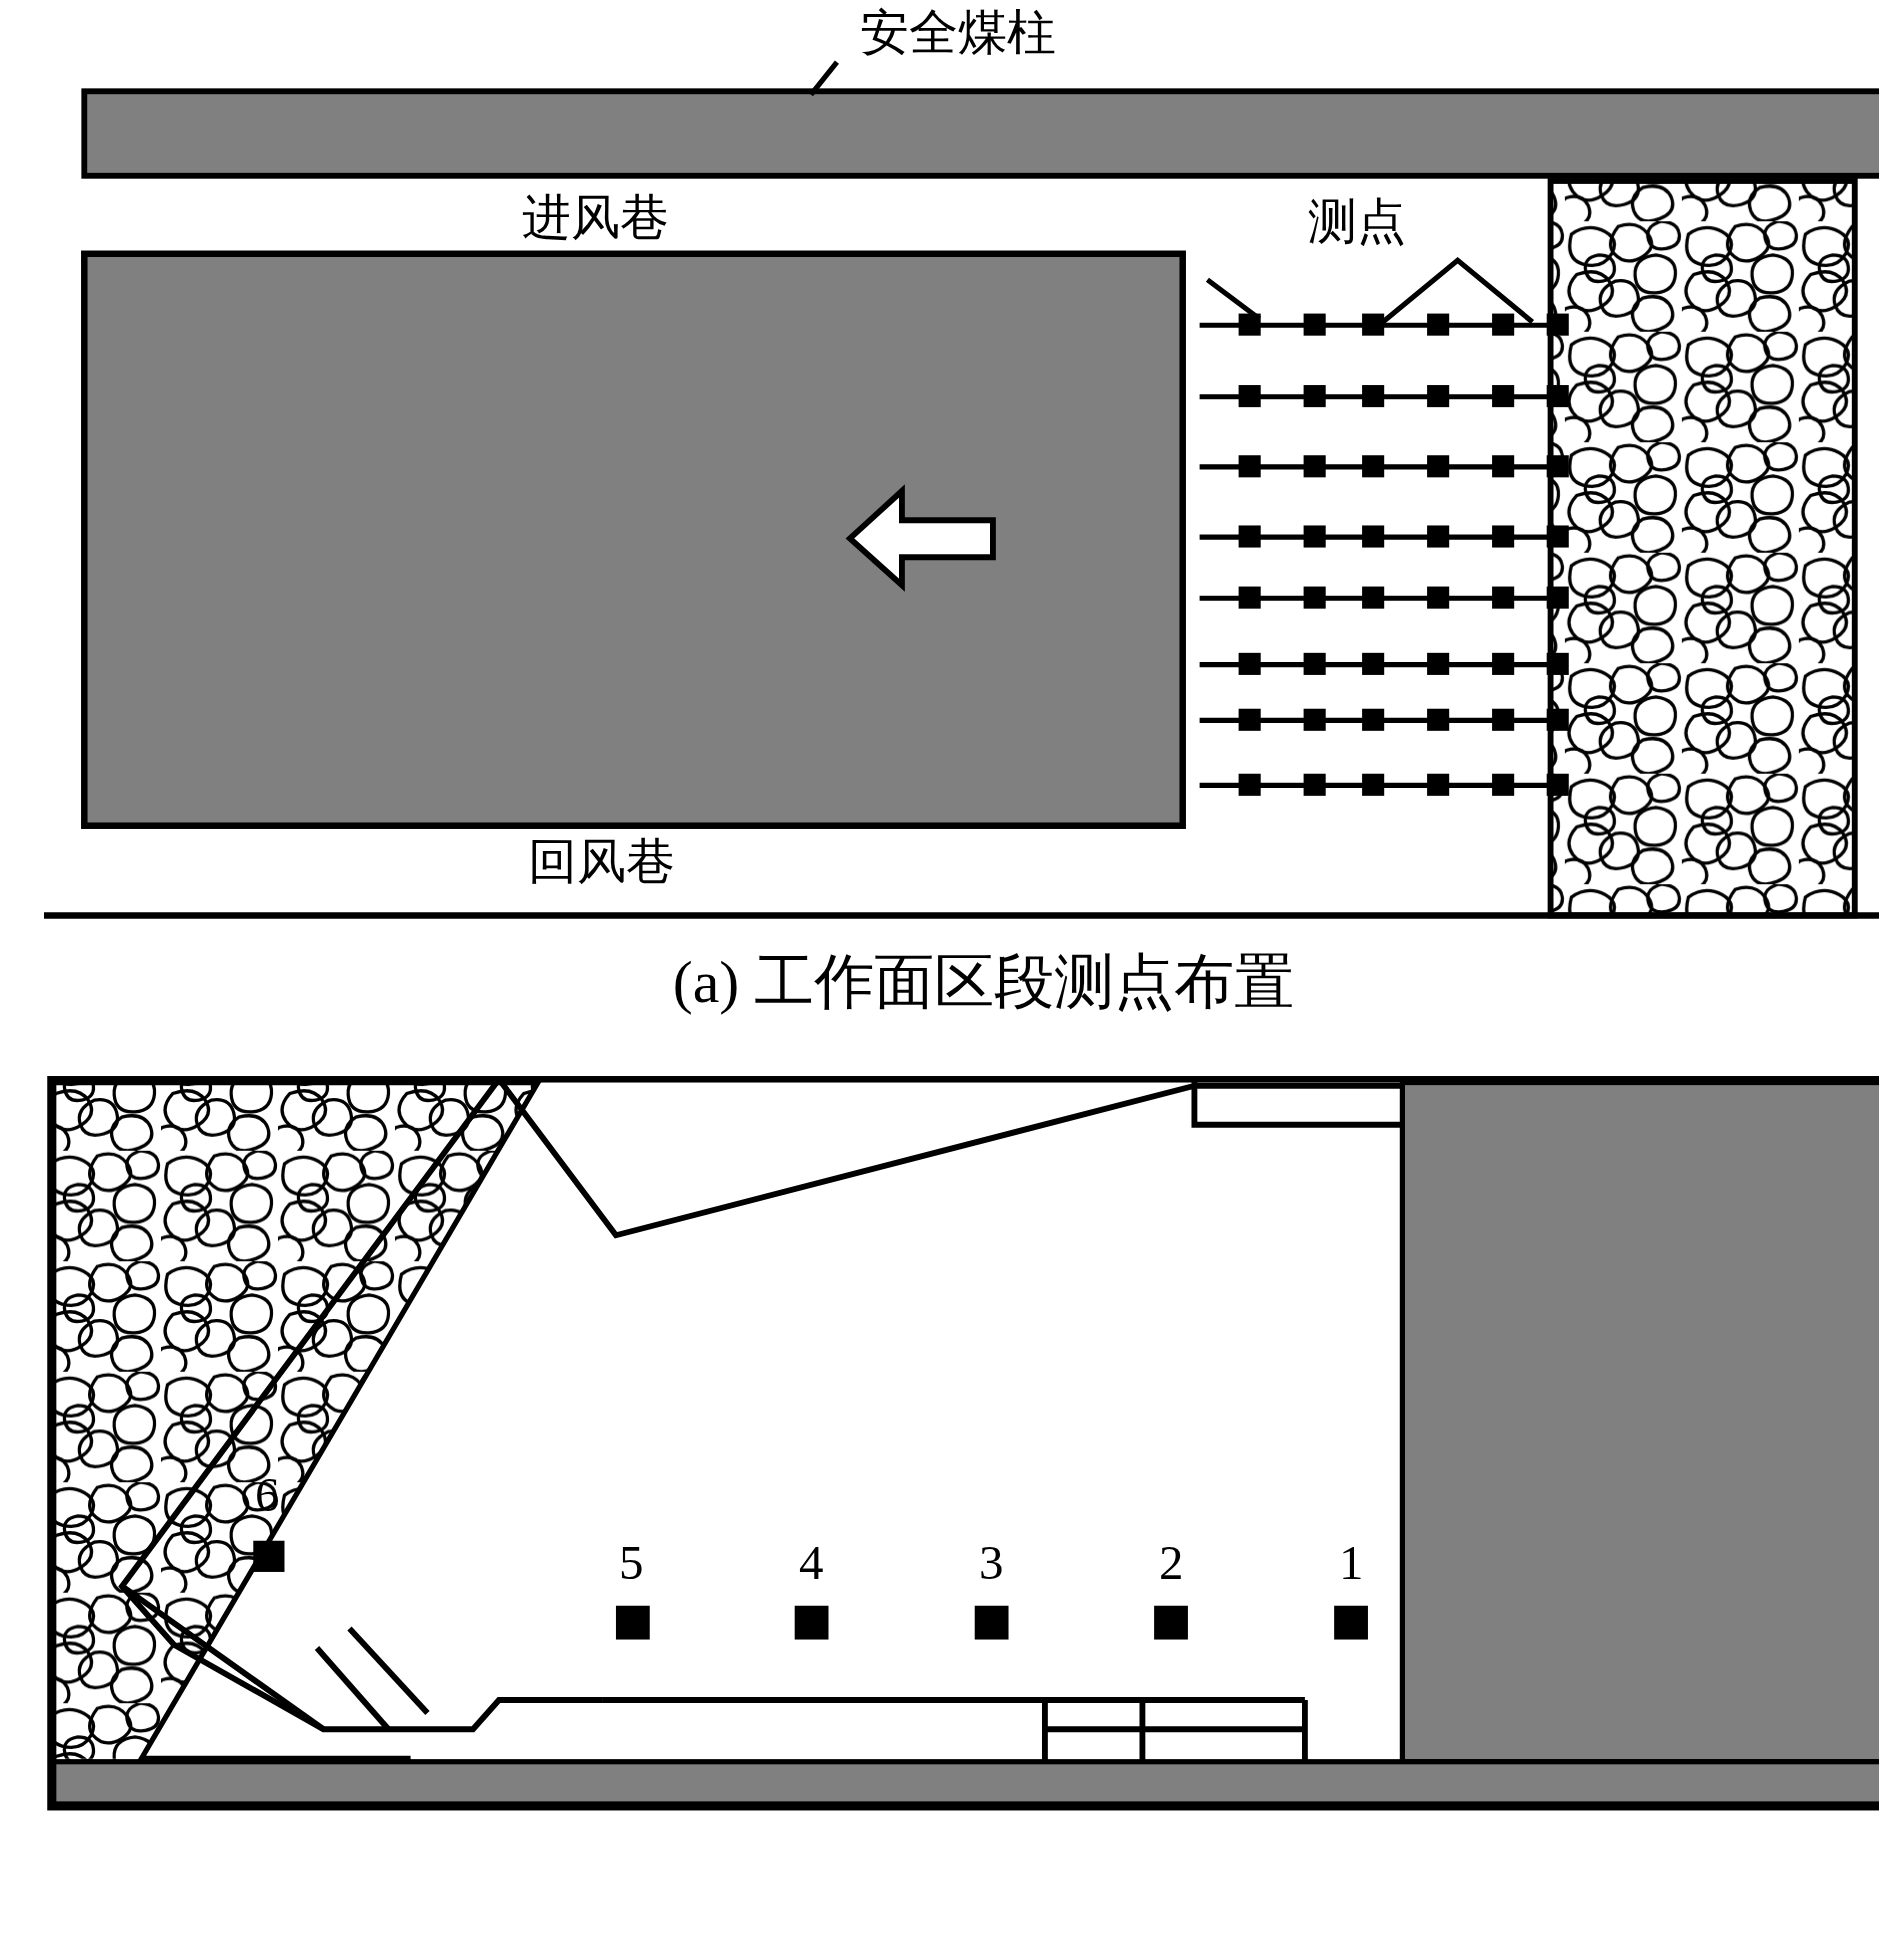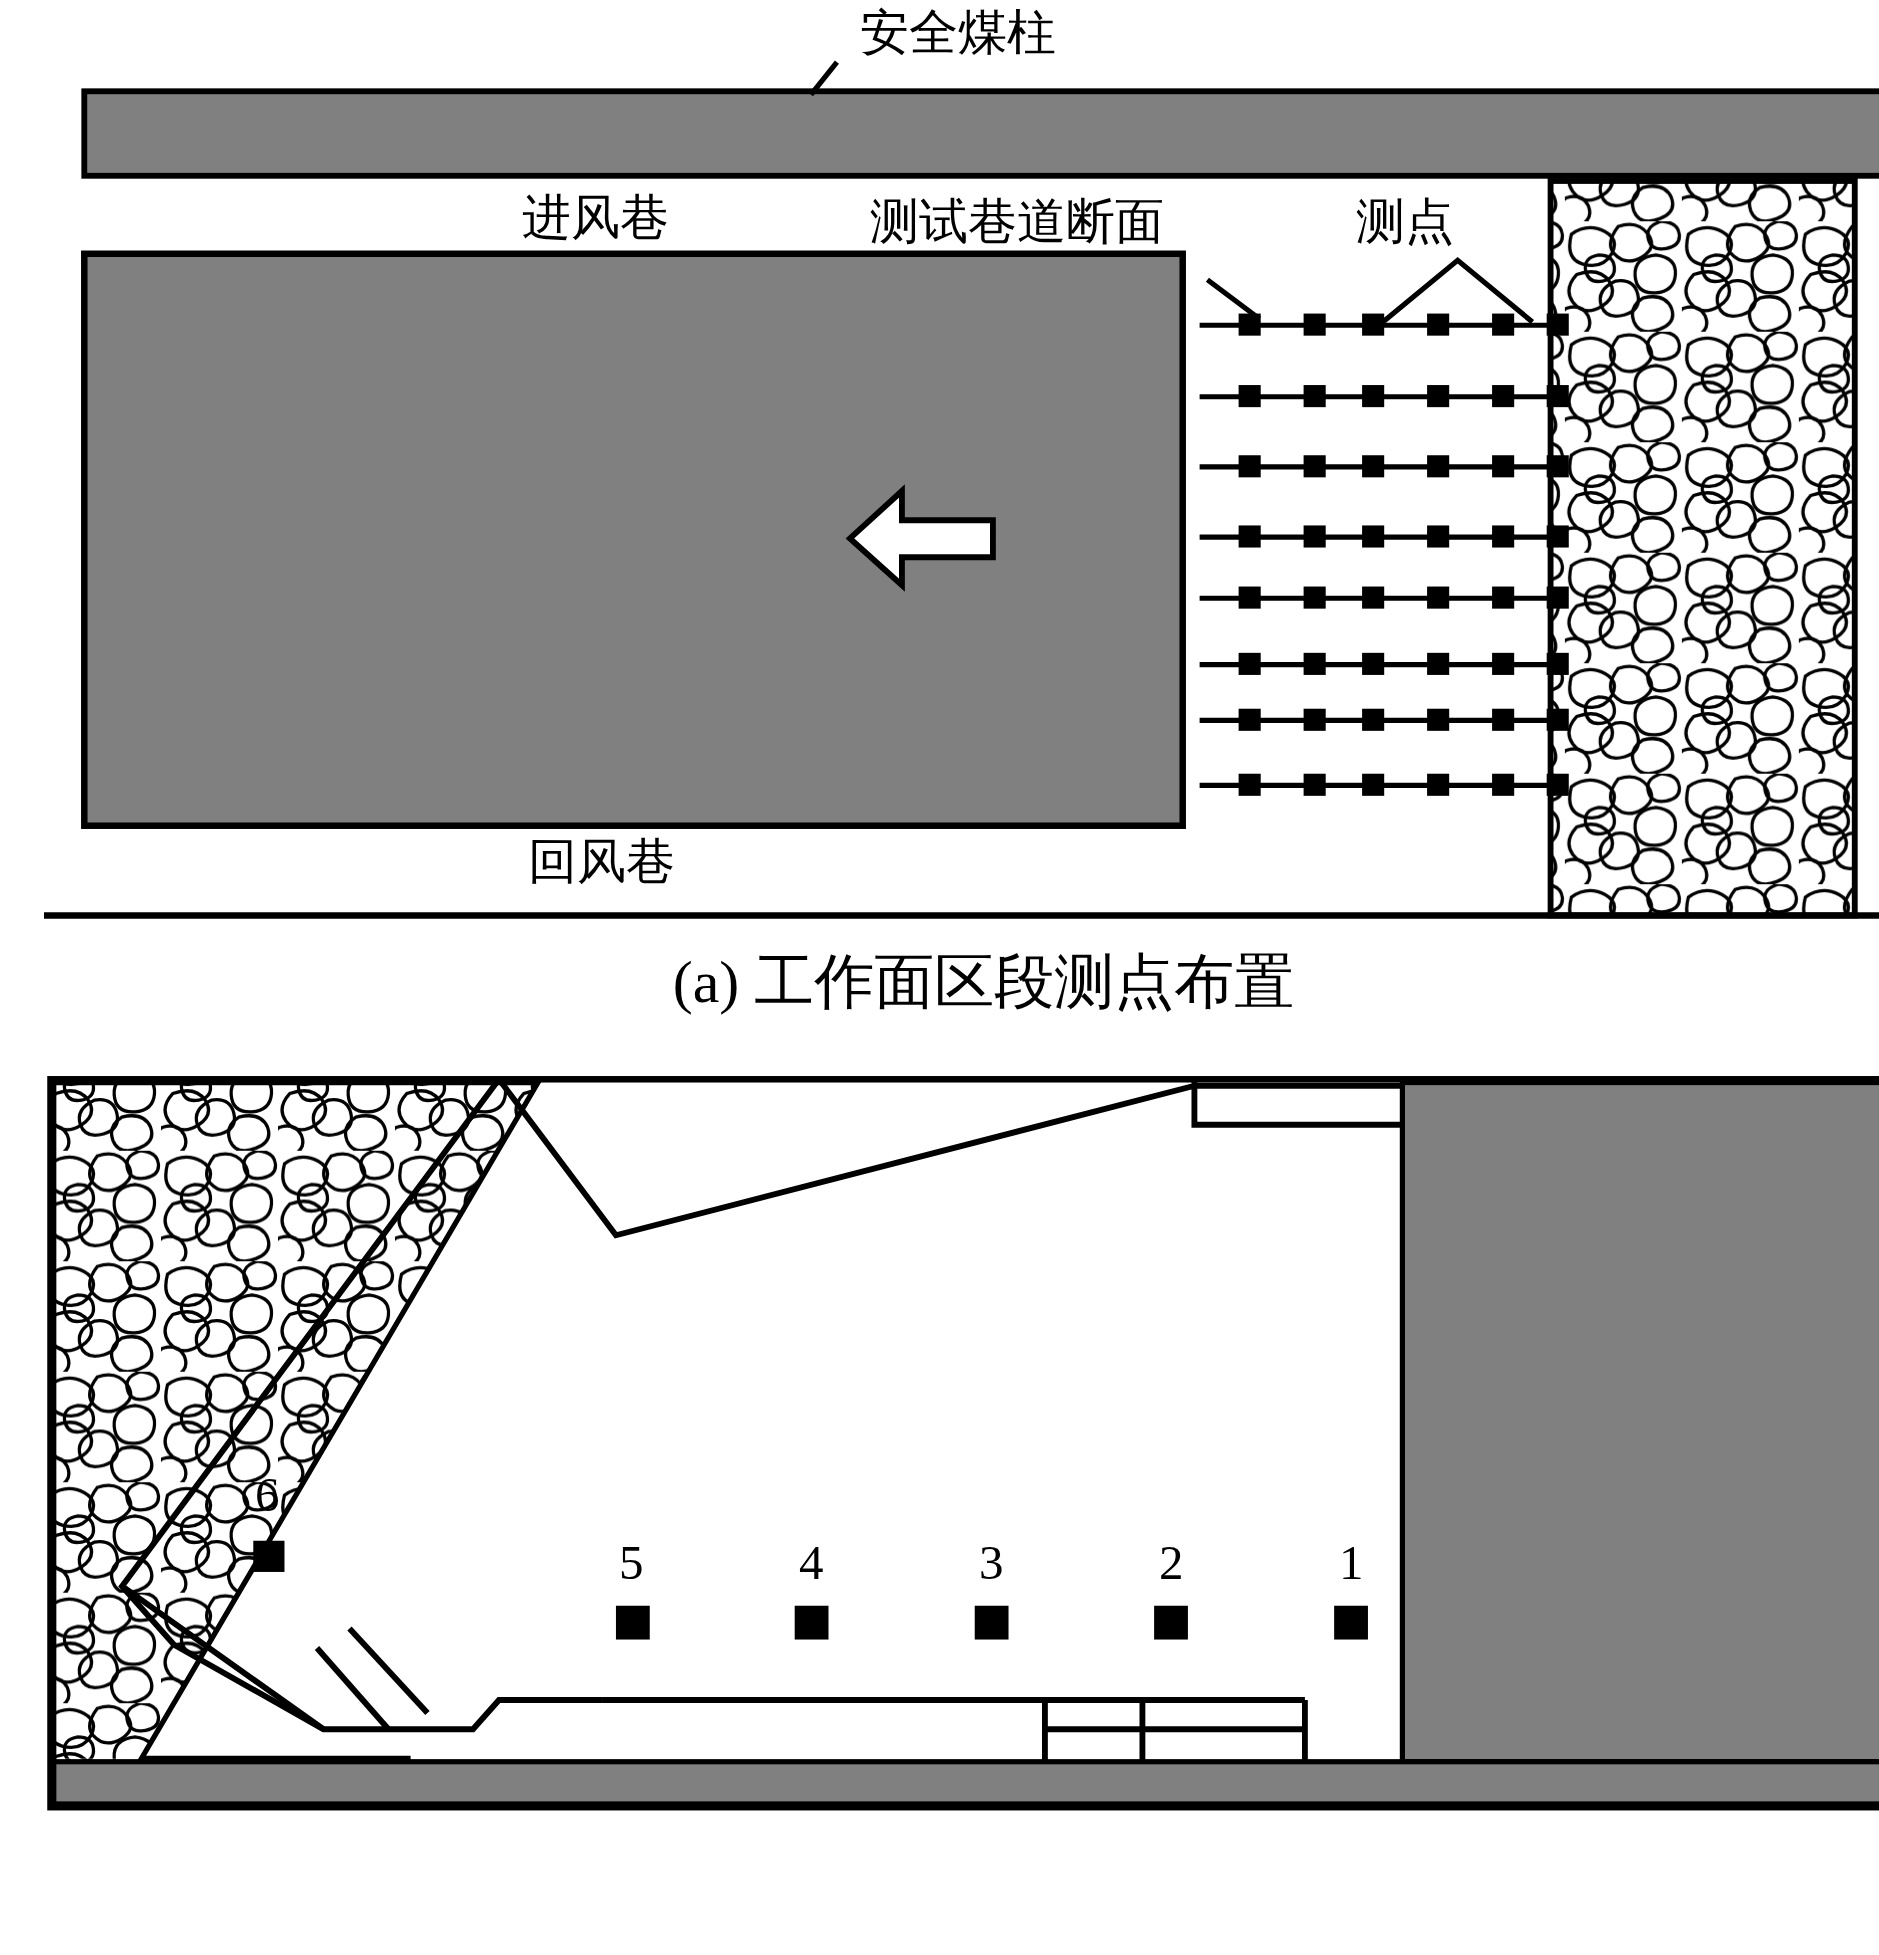--- a/index.html
+++ b/index.html
@@ -175,22 +175,21 @@
           <rect x="2312" y="1190" width="34" height="34"></rect>
       </g>
 
       <polyline points="1790,430 1870,490" fill="none" stroke="#000000" stroke-width="8"></polyline>
 
       <polyline points="2060,495 2175,400 2290,495" fill="none" stroke="#000000" stroke-width="8"></polyline>
     </svg>
 
     <div class="label" style="left:816px; top:0px;">安全煤柱</div>
     <div class="label" style="left:478px; top:185px;">进风巷</div>
-    <div class="label" style="left:826px; top:189px;">测试巷道断面</div>
-    <div class="label" style="left:1312px; top:189px;">测点</div>
+    <div class="label" style="left:1264px; top:189px;">测点</div>
     <div class="label" style="left:484px; top:829px;">回风巷</div>
 
     <div class="caption" style="top:949px;">(a) 工作面区段测点布置</div>
   </div>
 
   <div class="panel" id="panel-b">
 
     <svg width="1879" height="800" viewBox="0 0 2891 1230">
       <defs>
         <pattern id="rubbleB" x="0" y="0" width="180" height="170" patternUnits="userSpaceOnUse">

